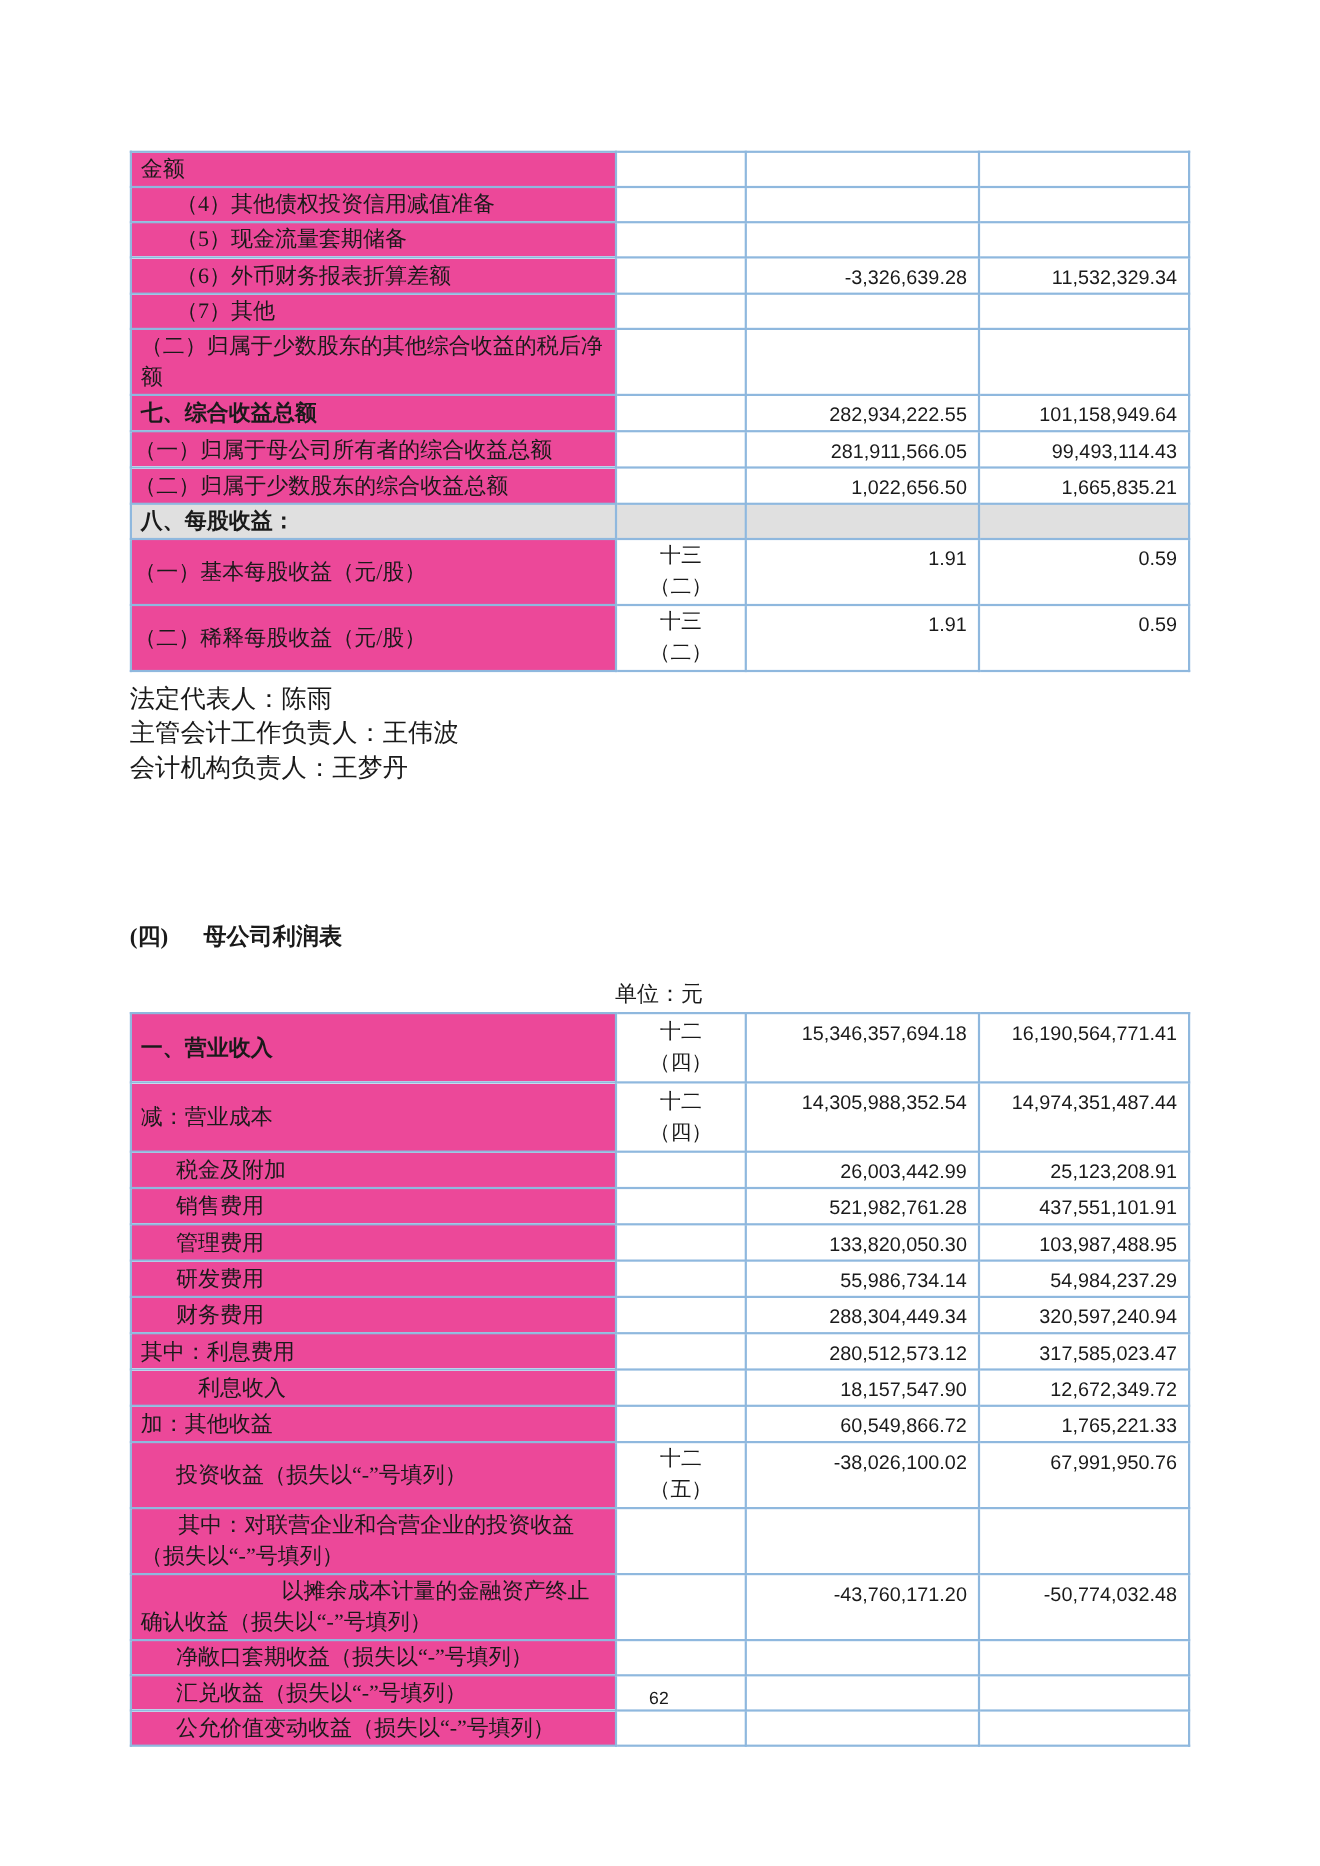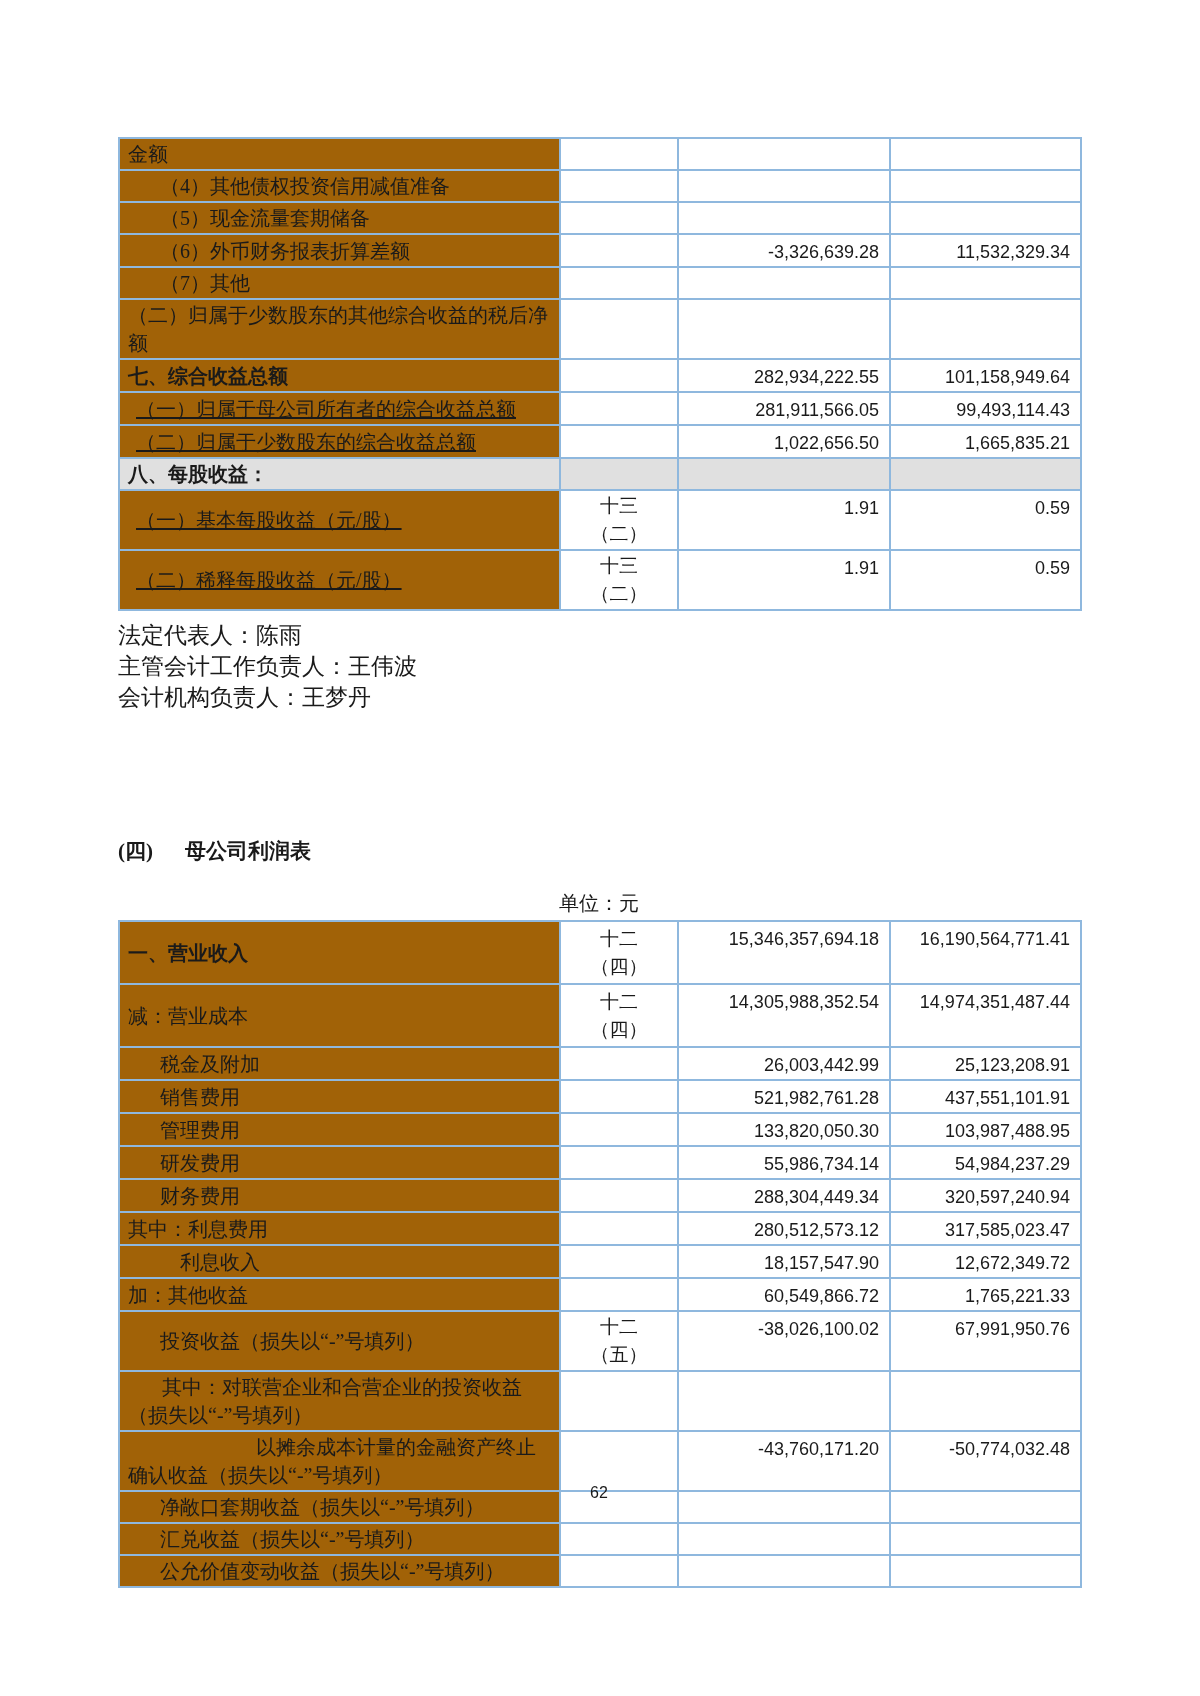--- a/index.html
+++ b/index.html
@@ -6,42 +6,42 @@
   body{
     width:1200px;height:1696px;position:relative;background:#ffffff;
     font-family:"Liberation Serif","DejaVu Serif",serif;color:#1a1a1a;
   }
   .sheet{position:absolute;left:118px;top:0;width:962px;}
   table{width:100%;border-collapse:collapse;table-layout:fixed;font-size:20px;}
   td{border:2px solid #8fb8de;padding:0;vertical-align:middle;line-height:28px;overflow:hidden;}
   tr{height:30px;}
   tr.t60{height:60px;margin-left:11px;}
   tr.t63{height:63px;}
-  td.c-label{background:#a16207;padding:1px 6px 1px 8px;text-align:left;}
+  td.c-label{background:#ec4899;padding:1px 6px 1px 8px;text-align:left;}
   td.c-note{text-align:center;font-size:19px;vertical-align:middle;padding:1px 2px;}
   td.c-num{text-align:right;padding:3px 10px 0 4px;vertical-align:top;
            font-family:"Liberation Sans","DejaVu Sans",sans-serif;font-size:18px;}
   td.c-head{background:#e0e0e0;text-align:center;font-size:20px;padding:2px 2px;}
   tr.hdr{height:33px;}
   tr.grayrow td{background:#e0e0e0;}
   tr.bold .lbl{font-weight:bold;}
-  tr.sub td.c-label{padding-left:16px;text-decoration:underline;}
+  tr.sub td.c-label{padding-left:2px;}
   tr.ind1 td.c-label{padding-left:40px;}
   tr.ind2 td.c-label{padding-left:60px;}
   tr.hang1 .lbl{text-indent:34px;}
   tr.hang2 .lbl{text-indent:128px;}
   .lbl{line-height:28px;}
   #table1wrap{margin-top:137px;}
   .sigline{margin-top:9px;font-size:23px;display:flex;flex-direction:column;}
   .sigline .sig1{width:253px;}
   .sigline .sig2{width:350px;}
   .heading{margin-top:124px;font-size:21px;font-weight:bold;}
   .heading .hnum{display:inline-block;margin-right:32px;}
   .unit{margin-top:25px;margin-bottom:3px;text-align:center;font-size:20px;}
-  .pagenum{position:absolute;left:118px;top:1484px;width:962px;text-align:center;
+  .pagenum{position:absolute;left:118px;top:1536px;width:962px;text-align:center;
            font-family:"Liberation Sans","DejaVu Sans",sans-serif;font-size:16px;}
 </style>
 </head>
 <body>
 
 <div class="sheet">
 
   <div id="table1wrap">
     <table>
       <colgroup>

